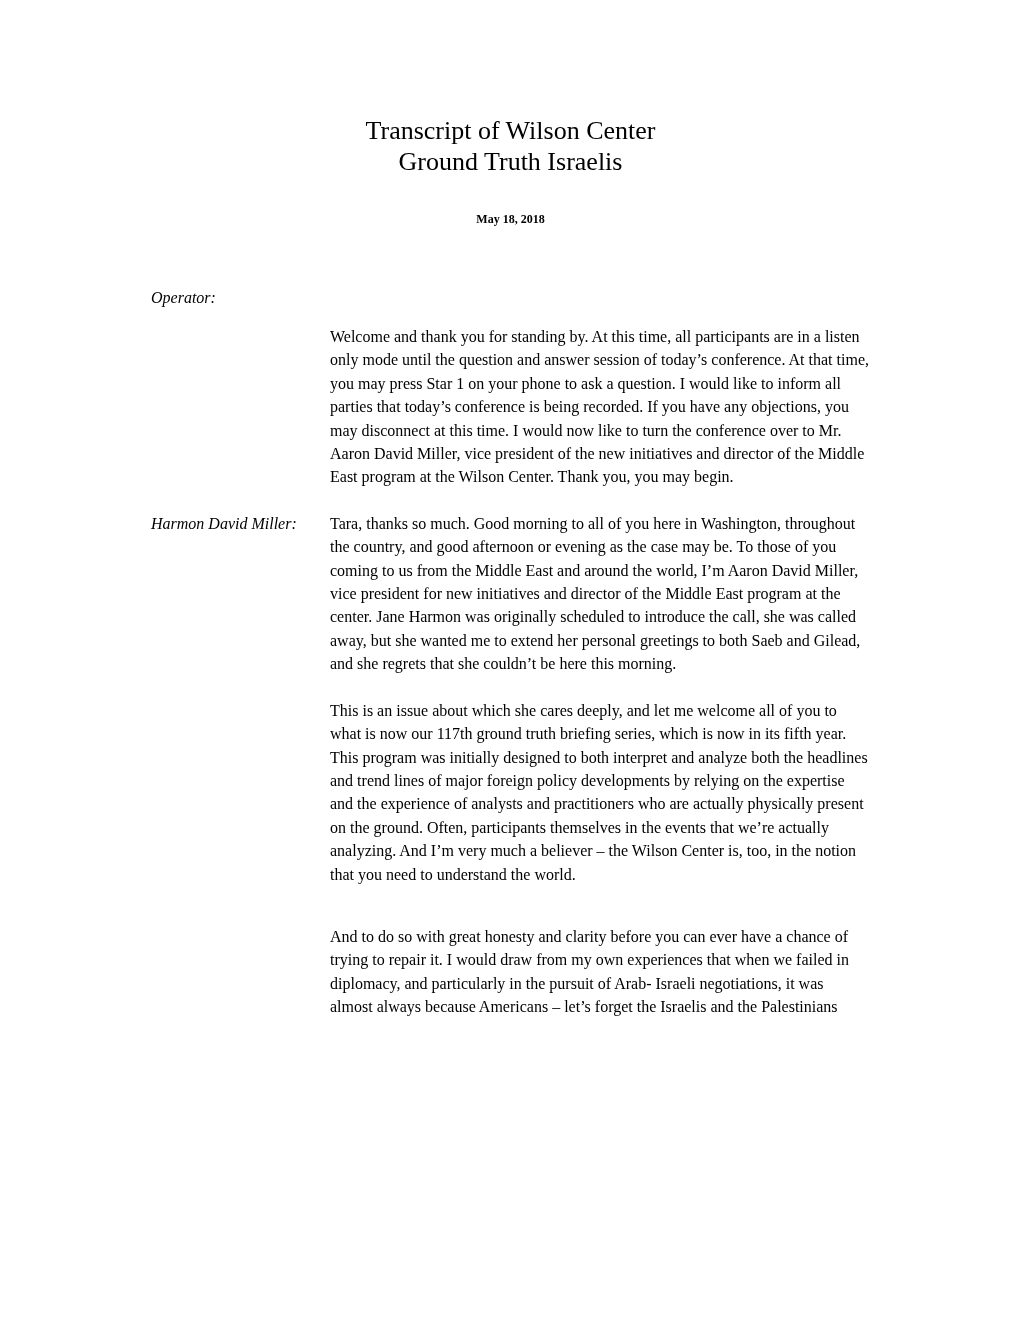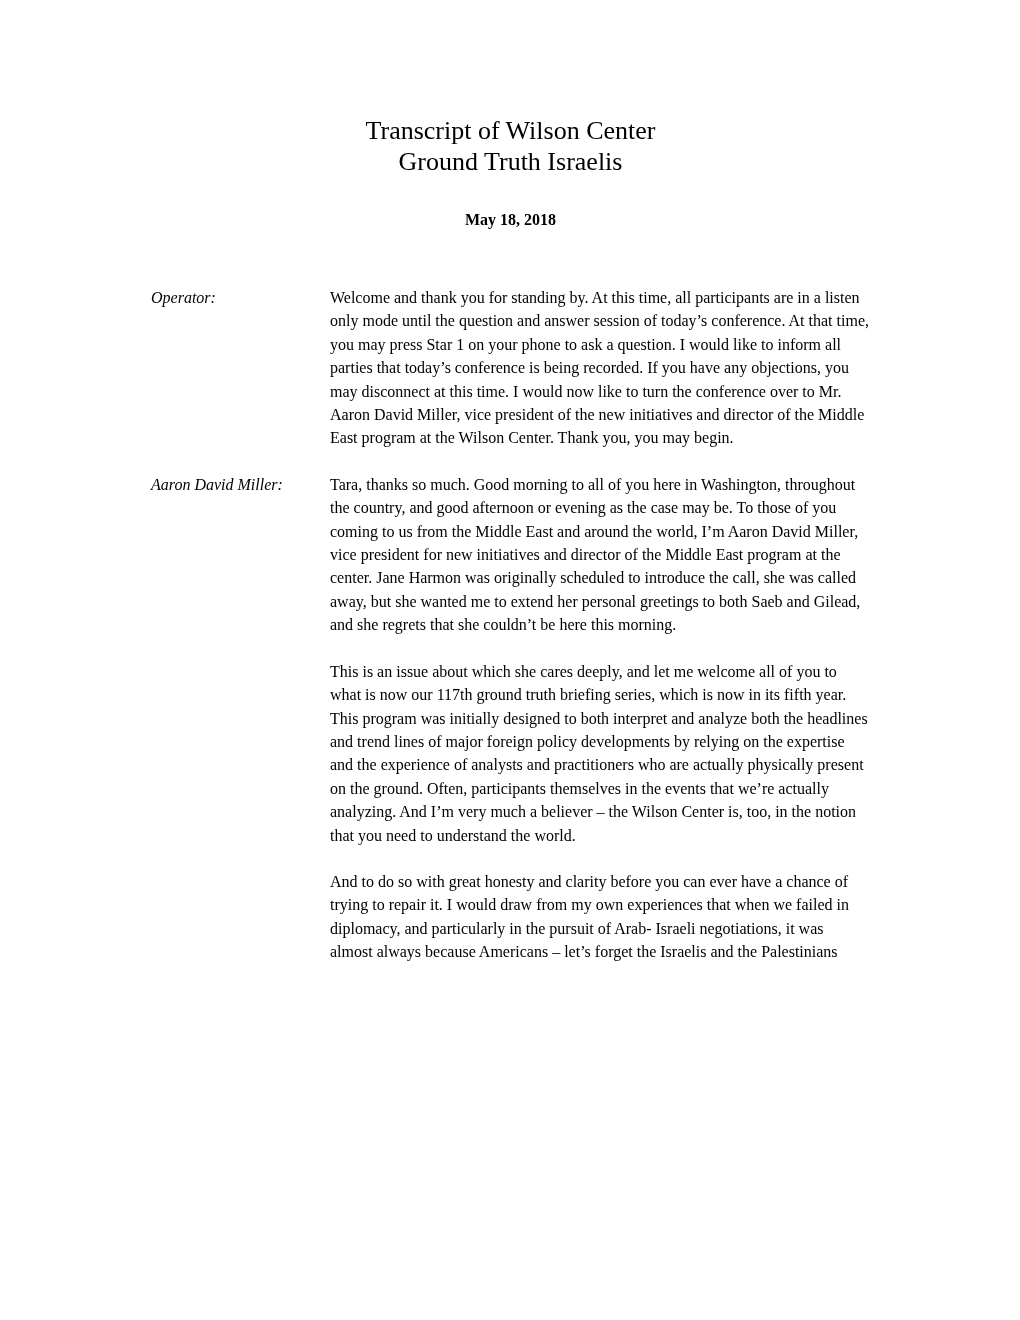--- a/index.html
+++ b/index.html
@@ -23,21 +23,21 @@
   }
   .doc-header {
     text-align: center;
     font-size: 26px;
     line-height: 31px;
   }
   .doc-title-block {
     margin-bottom: 31px;
   }
   .doc-date {
-    font-size: 16px;
+    font-size: 12px;
     line-height: 23px;
     font-weight: bold;
   }
   .transcript {
     margin-top: 55px;
     font-size: 16px;
     line-height: 23.4px;
   }
   .entry {
     display: grid;
@@ -45,20 +45,21 @@
     margin-bottom: 23px;
   }
   .speaker {
     font-style: italic;
   }
   .speech p {
     margin: 0 0 23px 0;
   }
   .speech p:last-child {
     margin-bottom: 0;
+    margin-top: 39px;
   }
 </style>
 </head>
 <body>
 
 <div class="page">
 
   <div class="doc-header">
     <div class="doc-title-block">
       <div>Transcript of Wilson Center</div>
@@ -72,21 +73,21 @@
   <div class="transcript">
 
     <div class="entry">
       <div class="speaker">Operator:</div>
       <div class="speech">
         <p>Welcome and thank you for standing by. At this time, all participants are in a listen only mode until the question and answer session of today’s conference. At that time, you may press Star 1 on your phone to ask a question. I would like to inform all parties that today’s conference is being recorded. If you have any objections, you may disconnect at this time. I would now like to turn the conference over to Mr. Aaron David Miller, vice president of the new initiatives and director of the Middle East program at the Wilson Center. Thank you, you may begin.</p>
       </div>
     </div>
 
     <div class="entry">
-      <div class="speaker">Aaron David Miller:</div>
+      <div class="speaker">Harmon David Miller:</div>
       <div class="speech">
         <p>Tara, thanks so much. Good morning to all of you here in Washington, throughout the country, and good afternoon or evening as the case may be. To those of you coming to us from the Middle East and around the world, I’m Aaron David Miller, vice president for new initiatives and director of the Middle East program at the center. Jane Harmon was originally scheduled to introduce the call, she was called away, but she wanted me to extend her personal greetings to both Saeb and Gilead, and she regrets that she couldn’t be here this morning.</p>
         <p>This is an issue about which she cares deeply, and let me welcome all of you to what is now our 117th ground truth briefing series, which is now in its fifth year. This program was initially designed to both interpret and analyze both the headlines and trend lines of major foreign policy developments by relying on the expertise and the experience of analysts and practitioners who are actually physically present on the ground. Often, participants themselves in the events that we’re actually analyzing. And I’m very much a believer – the Wilson Center is, too, in the notion that you need to understand the world.</p>
         <p>And to do so with great honesty and clarity before you can ever have a chance of trying to repair it. I would draw from my own experiences that when we failed in diplomacy, and particularly in the pursuit of Arab- Israeli negotiations, it was almost always because Americans – let’s forget the Israelis and the Palestinians</p>
       </div>
     </div>
 
   </div>
 
 </div>

